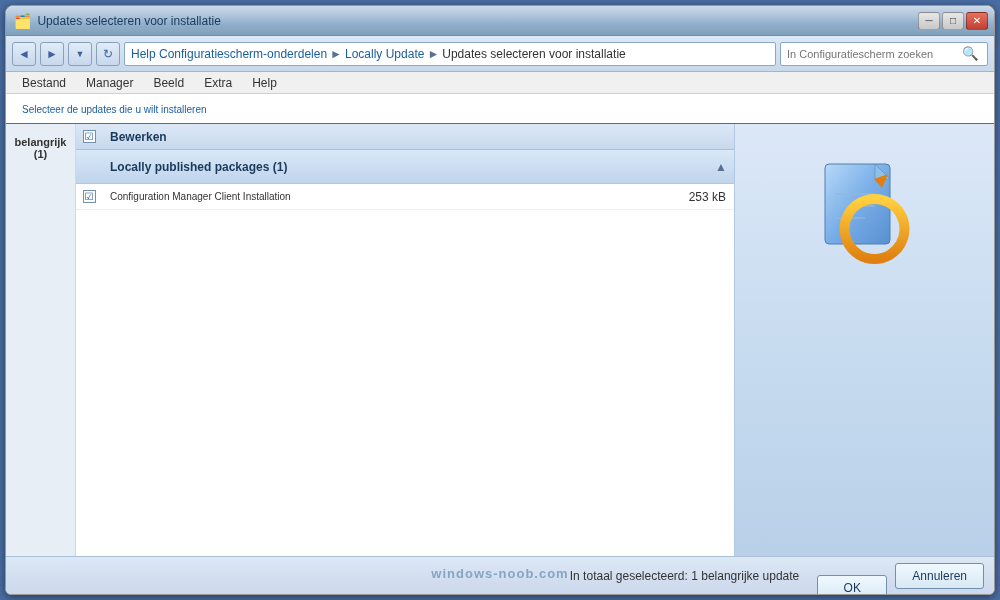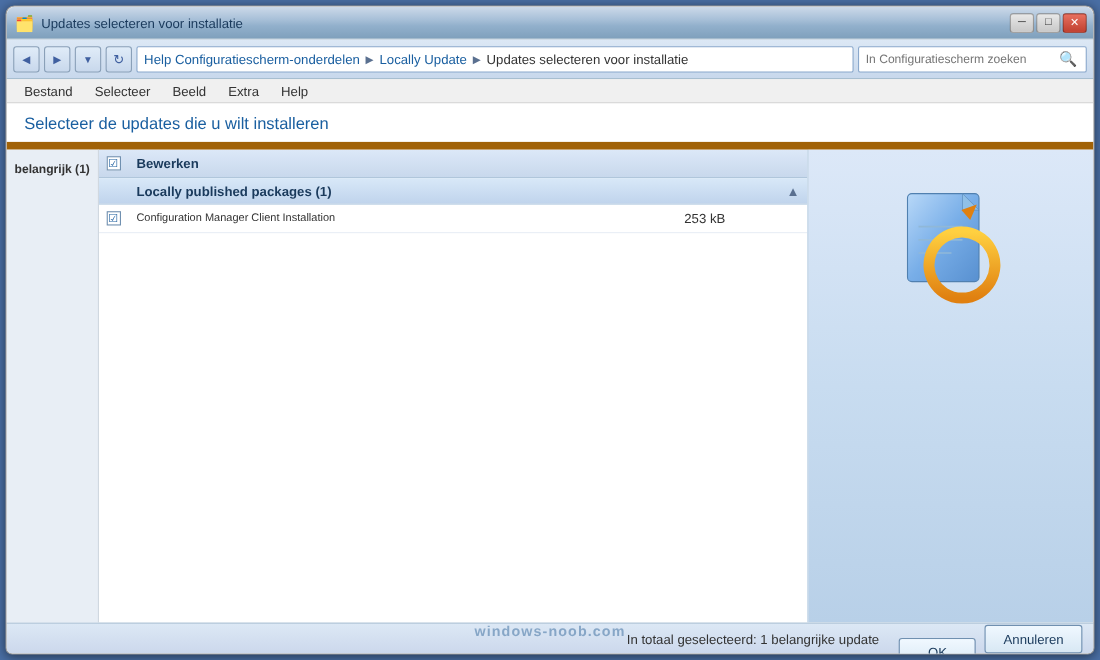--- a/index.html
+++ b/index.html
@@ -180,34 +180,34 @@
     
     .main-content {
       flex: 1;
       display: flex;
       flex-direction: column;
       background: white;
     }
 
     .page-title {
       padding: 10px 0 8px 16px;
-      font-size: 15px;
+      font-size: 10px;
       color: #1a5fa0;
-      border-bottom: 7px solid #a16207;
+      border-bottom: 1px solid #a16207;
     }
 
     .content-area {
       flex: 1;
       display: flex;
       overflow: hidden;
     }
 
     
     .left-panel {
-      width: 84px;
+      width: 70px;
       background: #e8eef5;
       border-right: 1px solid #d0d8e0;
       padding-top: 8px;
       display: flex;
       flex-direction: column;
       align-items: center;
     }
 
     .category-label {
       font-size: 11px;
@@ -261,21 +261,21 @@
 
     .sort-arrow {
       font-size: 9px;
       color: #5a7090;
       margin-left: 4px;
     }
 
     .group-header {
       display: flex;
       background: linear-gradient(to bottom, #d8e8f8, #c0d4ec);
-      height: 24px;
+      height: 34px;
       align-items: center;
       border-bottom: 1px solid #b0c8e0;
     }
 
     .group-header-spacer {
       width: 26px;
     }
 
     .group-header-text {
       flex: 1;
@@ -314,37 +314,38 @@
       padding: 0 8px;
       font-size: 10px;
       color: #333;
     }
 
     .update-size {
       width: 120px;
       padding: 0 8px;
       font-size: 12px;
       color: #333;
+      text-align: right;
     }
 
     
     .right-panel {
       width: 260px;
       background: linear-gradient(to bottom, #dce8f8 0%, #c8dcf0 50%, #b8d0e8 100%);
       display: flex;
       align-items: flex-start;
       justify-content: center;
       padding-top: 30px;
       border-left: 1px solid #b0c8e0;
     }
 
     
     .status-bar {
       background: linear-gradient(to bottom, #dce8f5, #ccd8ec);
-      height: 28px;
+      height: 38px;
       display: flex;
       align-items: center;
       justify-content: flex-end;
       padding: 0 10px;
       gap: 8px;
       border-top: 1px solid #a8c0d8;
     }
 
     .status-text {
       flex: 1;
@@ -435,21 +436,21 @@
         <span class="breadcrumb-current">Updates selecteren voor installatie</span>
       </div>
       <div class="search-box">
         <input class="search-input" type="text" placeholder="In Configuratiescherm zoeken" style="">
         <button class="search-icon-btn">🔍</button>
       </div>
     </div>
 
     <div class="menu-bar">
       <div class="menu-item">Bestand</div>
-      <div class="menu-item">Selecteer</div>
+      <div class="menu-item">Manager</div>
       <div class="menu-item">Beeld</div>
       <div class="menu-item">Extra</div>
       <div class="menu-item">Help</div>
     </div>
 
     <div class="main-content">
       <div class="page-title">Selecteer de updates die u wilt installeren</div>
 
       <div class="content-area">
 

